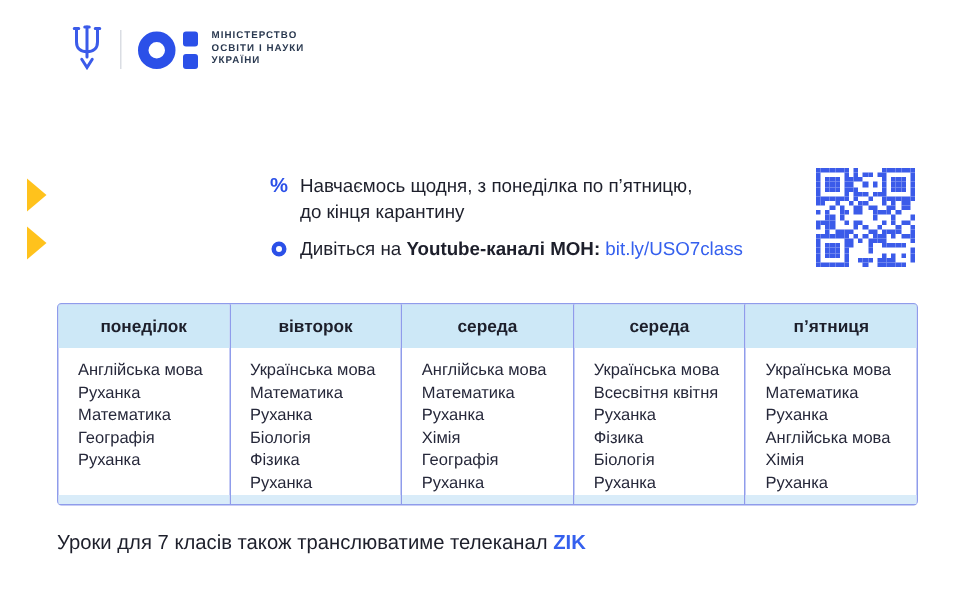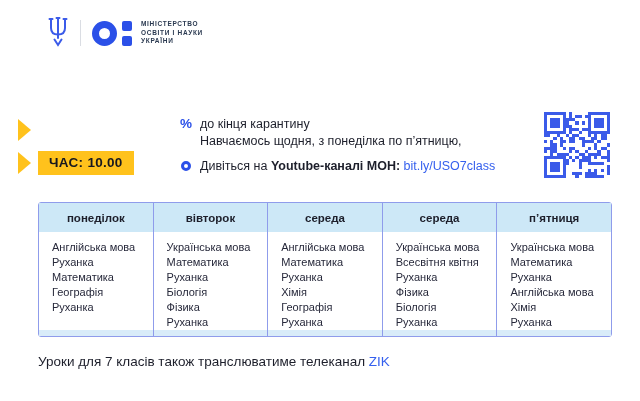--- a/index.html
+++ b/index.html
@@ -49,21 +49,21 @@
          border:1.5px solid #8f9ceb;border-radius:3px;display:flex;background:#fff;}
   .col{flex:1;display:flex;flex-direction:column;border-right:1.5px solid #8f9ceb;min-width:0;}
   .col:last-child{border-right:none;}
   .col-header{height:29px;flex:0 0 29px;background:#cde8f7;display:flex;align-items:center;justify-content:center;
               font-weight:bold;font-size:11.5px;color:#1d1f2b;margin-bottom:3px;}
   .col-body{flex:1;padding:5px 2px 0 13px;font-size:11px;line-height:15px;color:#26283a;white-space:nowrap;}
   .col-foot{flex:0 0 6px;background:#d9ecf9;}
 
   
   .footer{position:absolute;left:38px;top:354px;font-size:13.5px;color:#1d1f2b;}
-  .channel{color:#3560ee;font-weight:normal;cursor:pointer;}
+  .channel{color:#3560ee;font-weight:bold;cursor:pointer;}
 </style>
 </head>
 <body>
 
 <div class="page">
 
   <div class="logo-row">
     <span class="trident">
       <svg width="22" height="32" viewBox="0 0 22 32" fill="none" stroke="currentColor" stroke-width="2" stroke-linecap="round">
         <path d="M4 4 v9 c0 4.5 3 6.5 7 6.5"></path>
@@ -87,27 +87,26 @@
       <div>УКРАЇНИ</div>
     </span>
   </div>
 
 
   <div class="badge-row r1">
     <span class="arrow"></span>
   </div>
   <div class="badge-row r2">
     <span class="arrow"></span>
-    <span class="badge">ЧАС: 10.00</span>
   </div>
 
   <span class="percent-ic">%</span>
   <div class="note-text note1">
+    <div>Навчаємось щодня, з понеділка по п’ятницю,</div>
     <div>до кінця карантину</div>
-    <div>Навчаємось щодня, з понеділка по п’ятницю,</div>
   </div>
 
   <span class="circle-ic"></span>
   <div class="note-text note2">
     <span>Дивіться на</span>
     <span class="b">Youtube-каналі МОН:</span>
     <span class="link">bit.ly/USO7class</span>
   </div>
 
   <div class="qr">

